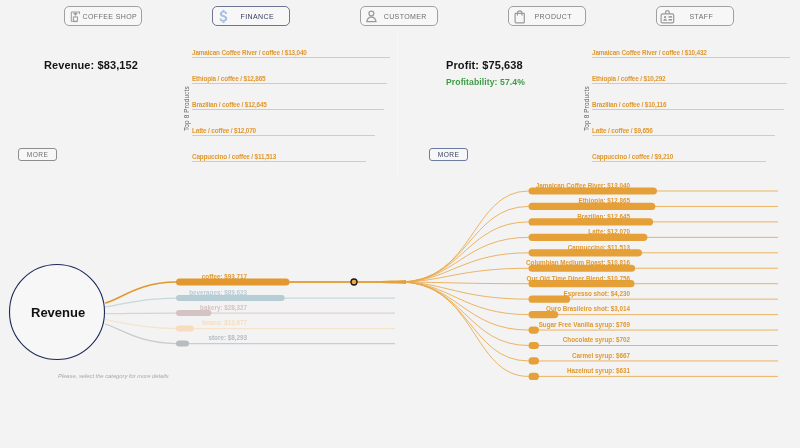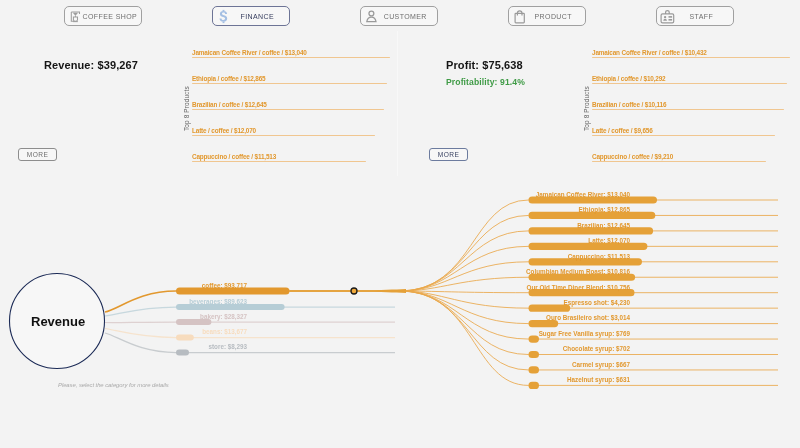--- a/index.html
+++ b/index.html
@@ -26,21 +26,21 @@
 
   .axlabel{position:absolute;font-size:6.4px;color:#606060;transform-origin:0 0;
            transform:rotate(-90deg);white-space:nowrap;letter-spacing:.15px;}
 
   .toprow{position:absolute;}
   .toprow .tl{position:absolute;left:0;bottom:2.5px;font-size:6.4px;font-weight:bold;color:#e2982e;
               white-space:nowrap;letter-spacing:-.16px;}
   .toprow .tb{position:absolute;left:0;bottom:0;height:1.4px;background:#f0c690;border-radius:1px;}
 
   
-  .sankey{position:absolute;left:0;top:179px;width:652px;height:230px;}
+  .sankey{position:absolute;left:0;top:170px;width:652px;height:230px;}
   .catlabel{position:absolute;font-size:6.3px;font-weight:bold;white-space:nowrap;text-align:right;}
   .prodlabel{position:absolute;font-size:6.3px;font-weight:bold;white-space:nowrap;color:#e2982e;text-align:right;}
   .rootlabel{position:absolute;font-size:13px;font-weight:bold;color:#111;white-space:nowrap;}
   .hint{position:absolute;font-size:5.9px;font-style:italic;color:#a9a9a9;white-space:nowrap;letter-spacing:-0.05px;}
 </style>
 </head>
 <body>
 
 <div class="tabs">
   <div class="tab" style="left:64px;">
@@ -95,21 +95,21 @@
           <rect x="8.5" y="10.0" width="3.6" height="1.6" fill="#9a9a9a" stroke="none"></rect>
         </g>
       </svg>
     <span class="tlabel">STAFF</span>
   </div>
 </div>
 
 <div style="position:absolute;left:397px;top:31px;width:1px;height:145px;background:#f8f8f8;"></div>
 
 <div>
-  <div class="kpi" style="left:44px;top:59px;">Revenue: $39,267</div>
+  <div class="kpi" style="left:44px;top:59px;">Revenue: $83,152</div>
   <div class="morebtn" style="left:18px;top:148px;">MORE</div>
   <div class="axlabel" style="left:183px;top:131px;">Top 8 Products</div>
   <div class="toprow" style="left:192px;top:48px;width:197.5px;height:10px;">
     <span class="tl">Jamaican Coffee River / coffee / $13,040</span>
     <span class="tb" style="width:197.5px;"></span>
   </div>
   <div class="toprow" style="left:192px;top:74px;width:197.5px;height:10px;">
     <span class="tl">Ethiopia / coffee / $12,865</span>
     <span class="tb" style="width:194.8px;"></span>
   </div>
@@ -122,21 +122,21 @@
     <span class="tb" style="width:182.8px;"></span>
   </div>
   <div class="toprow" style="left:192px;top:152px;width:197.5px;height:10px;">
     <span class="tl">Cappuccino / coffee / $11,513</span>
     <span class="tb" style="width:174.4px;"></span>
   </div>
 </div>
 
 <div>
   <div class="kpi" style="left:446px;top:59px;text-align:center;">Profit: $75,638</div>
-  <div class="kpi-sub" style="left:446px;top:77px;">Profitability: 91.4%</div>
+  <div class="kpi-sub" style="left:446px;top:77px;">Profitability: 57.4%</div>
   <div class="morebtn sel" style="left:429px;top:148px;">MORE</div>
   <div class="axlabel" style="left:583px;top:131px;">Top 8 Products</div>
   <div class="toprow" style="left:592px;top:48px;width:197.5px;height:10px;">
     <span class="tl">Jamaican Coffee River / coffee / $10,432</span>
     <span class="tb" style="width:197.5px;"></span>
   </div>
   <div class="toprow" style="left:592px;top:74px;width:197.5px;height:10px;">
     <span class="tl">Ethiopia / coffee / $10,292</span>
     <span class="tb" style="width:194.8px;"></span>
   </div>

